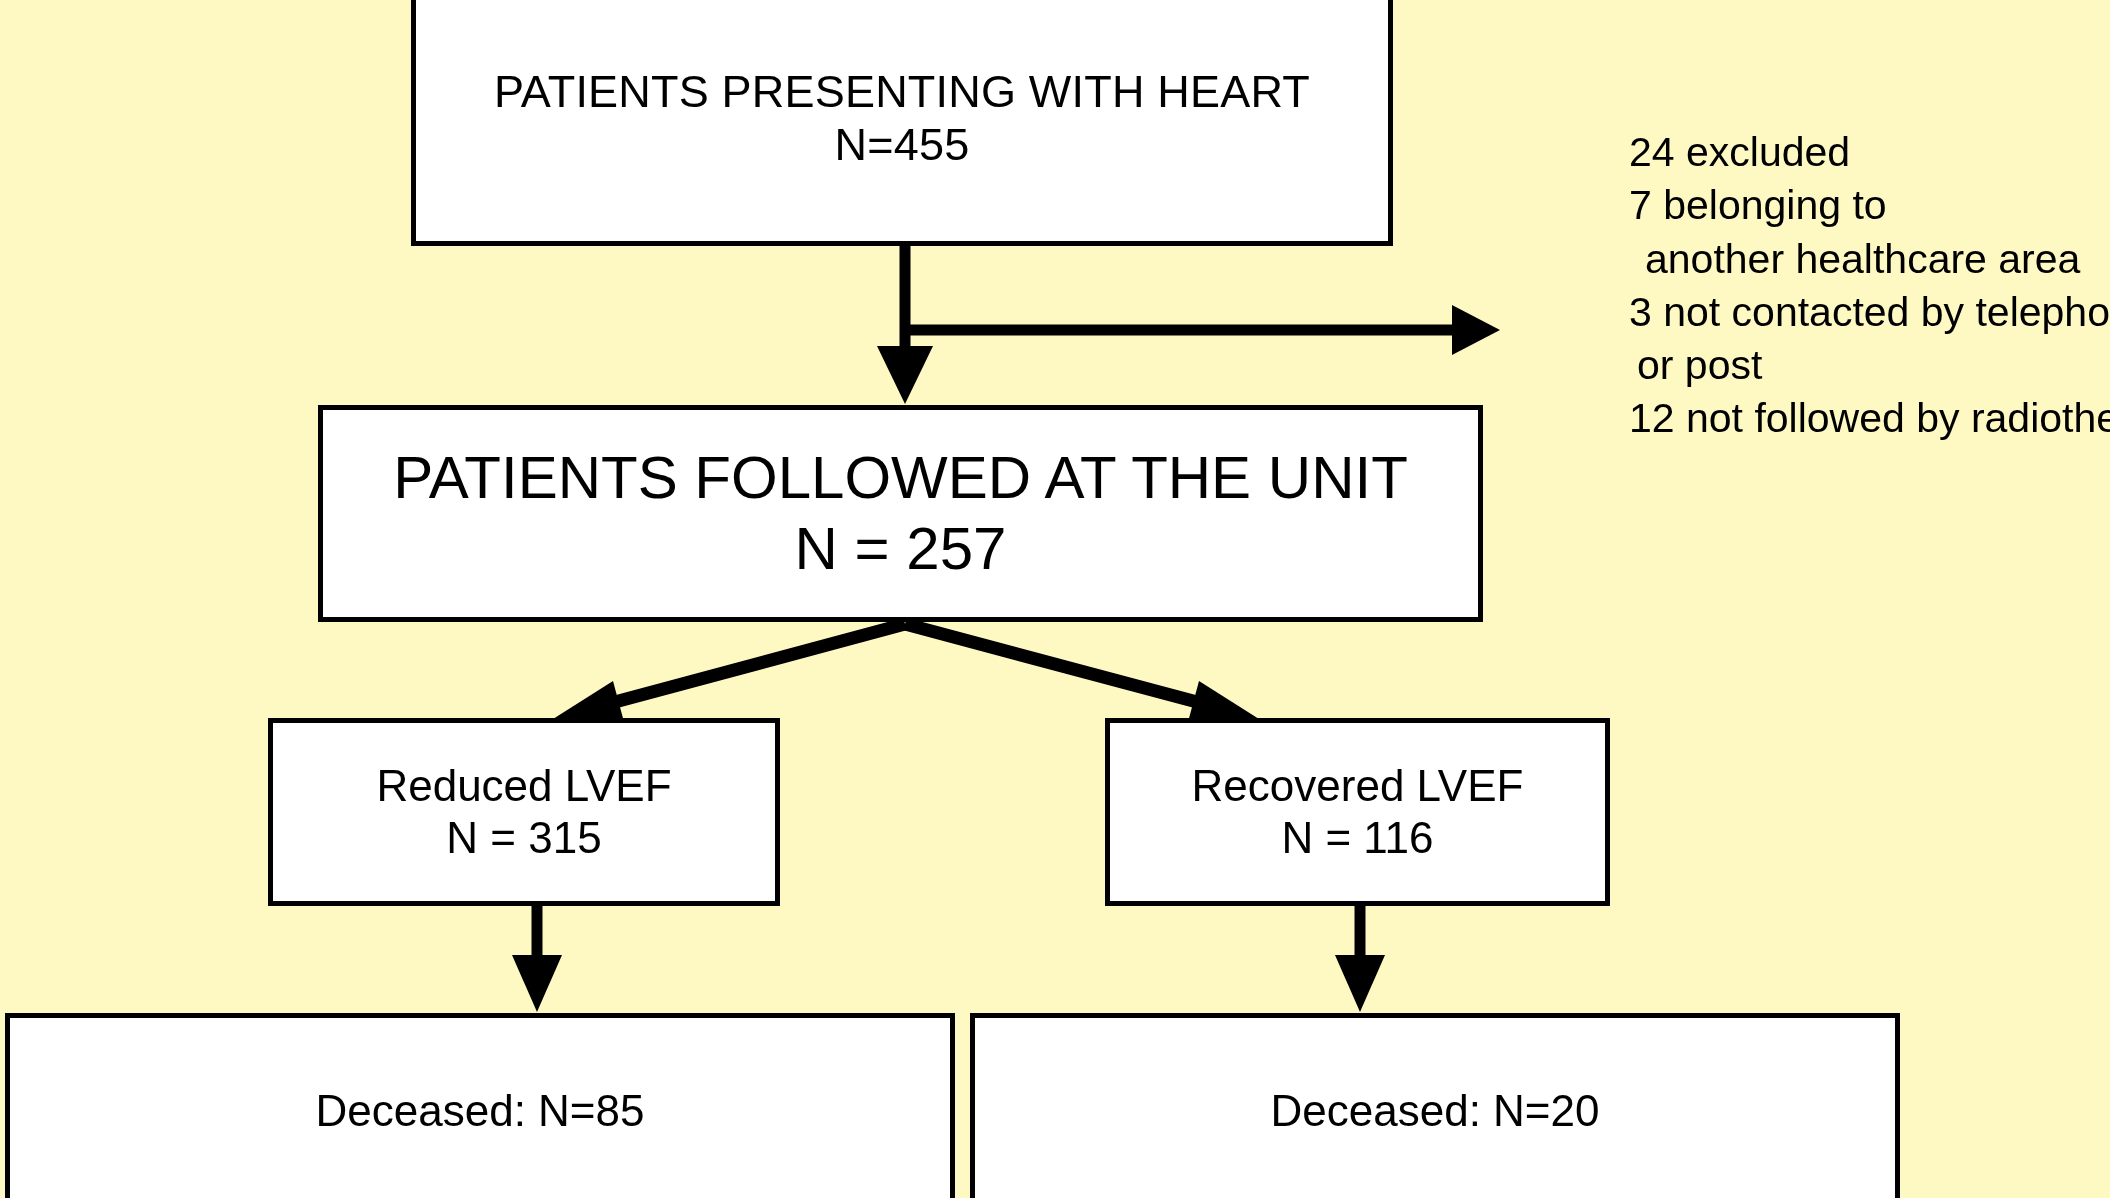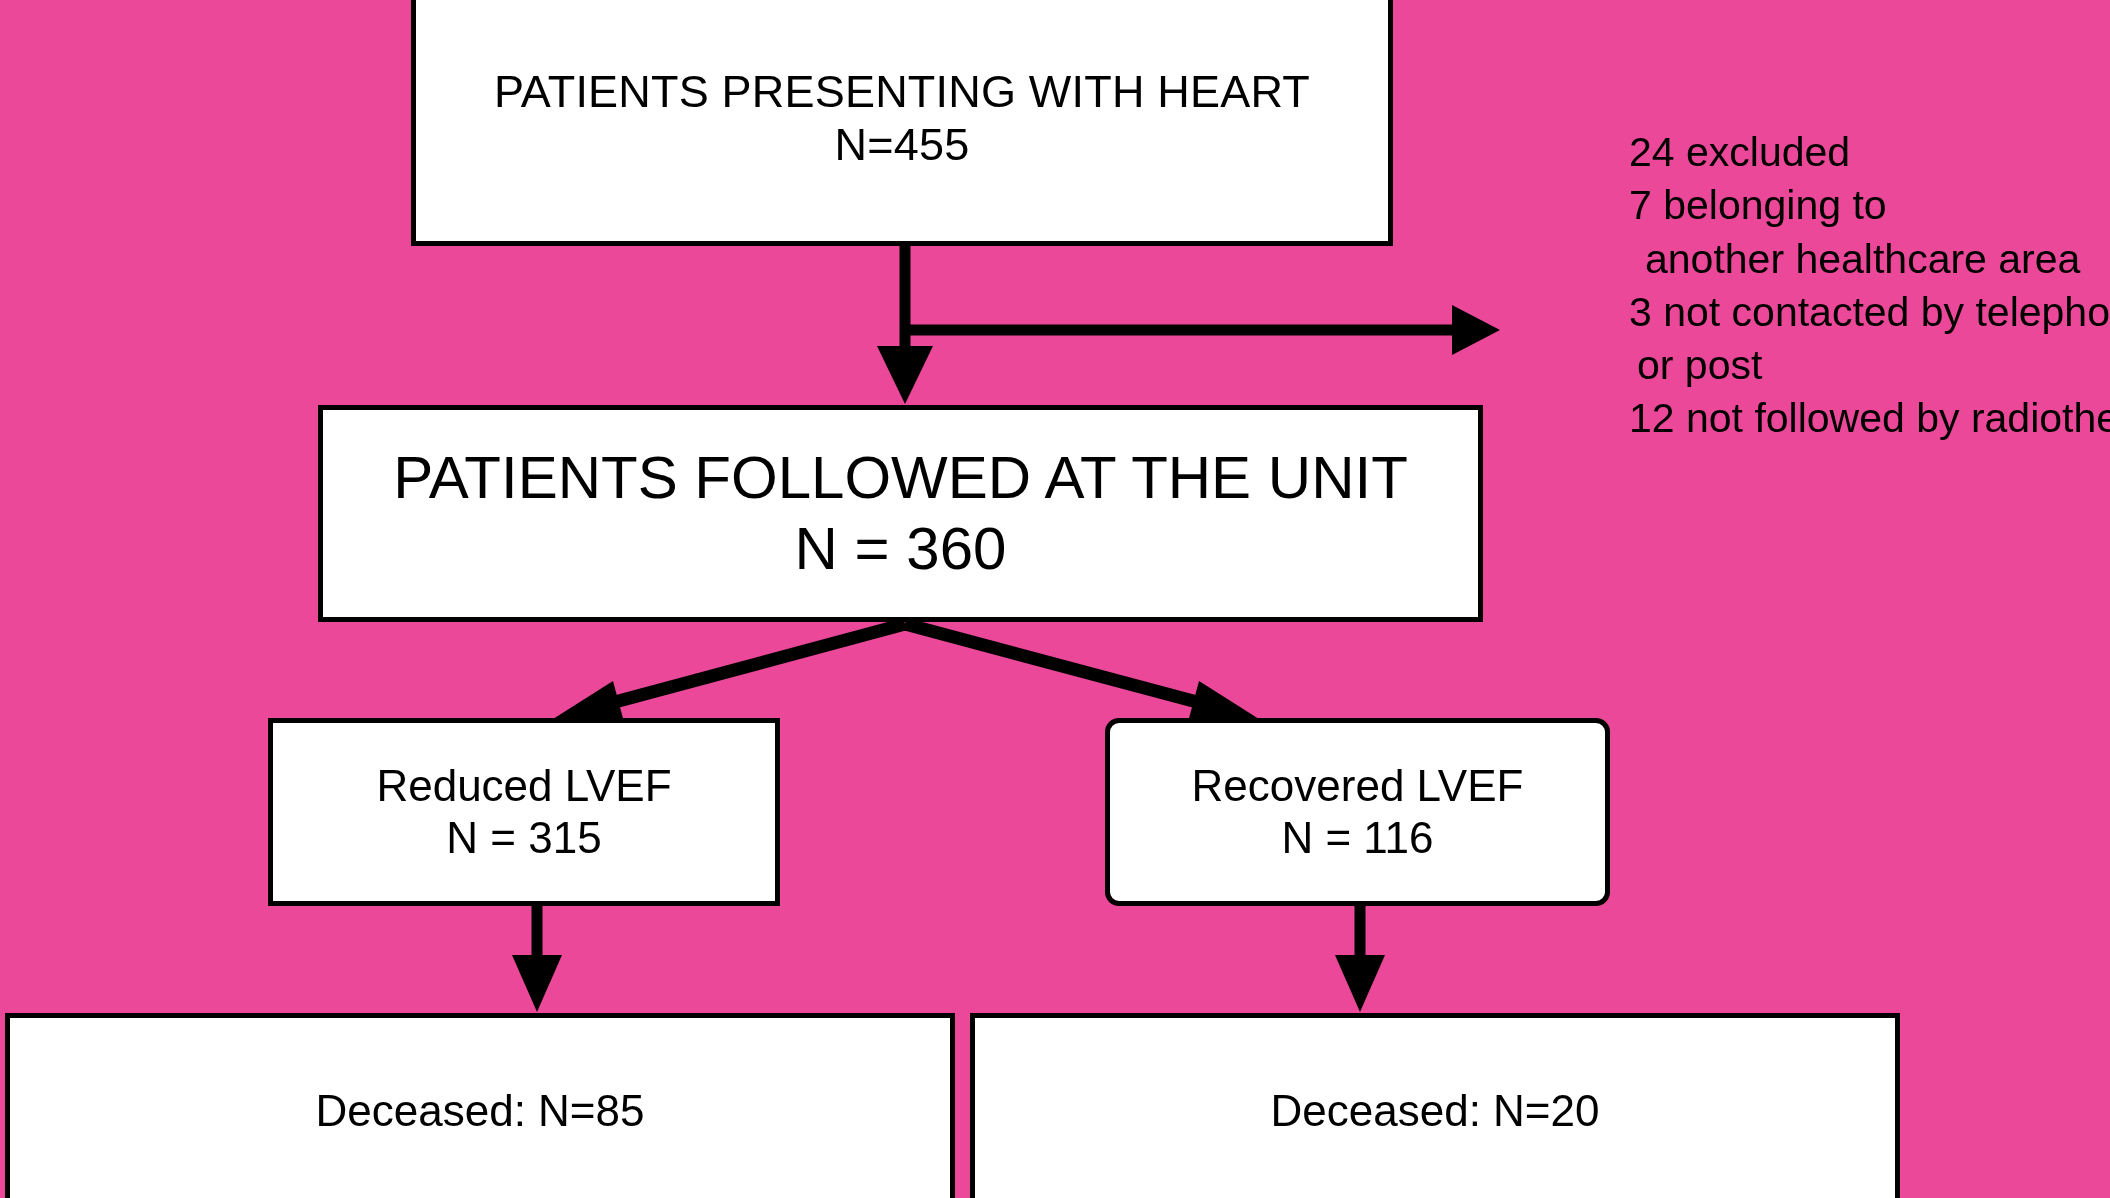--- a/index.html
+++ b/index.html
@@ -5,21 +5,21 @@
 <style>
   html, body {
     margin: 0;
     padding: 0;
     background: #ffffff;
   }
   #canvas {
     position: relative;
     width: 2110px;
     height: 1198px;
-    background: #ec4899;
+    background: #fef9c3;
     overflow: hidden;
     font-family: "Liberation Sans", sans-serif;
     color: #000000;
   }
   .node {
     position: absolute;
     box-sizing: border-box;
     border: 5px solid #000000;
     background: #ffffff;
     display: flex;
@@ -60,21 +60,20 @@
     height: 188px;
     font-size: 44px;
   }
 
   #node-recovered {
     left: 1105px;
     top: 718px;
     width: 505px;
     height: 188px;
     font-size: 44px;
-    border-radius: 14px;
   }
 
   #node-deceased-reduced {
     left: 5px;
     top: 1013px;
     width: 950px;
     height: 195px;
     font-size: 44px;
   }
 
@@ -137,21 +136,21 @@
     <polygon points="1360,1012 1335,955 1385,955" fill="#000000"></polygon>
   </svg>
 
   <div class="node" id="node-cohort">
     <span class="line">PATIENTS PRESENTING WITH HEART</span>
     <span class="line">N=455</span>
   </div>
 
   <div class="node" id="node-followed">
     <span class="line">PATIENTS FOLLOWED AT THE UNIT</span>
-    <span class="line">N = 360</span>
+    <span class="line">N = 257</span>
   </div>
 
   <div class="node" id="node-reduced">
     <span class="line">Reduced LVEF</span>
     <span class="line">N = 315</span>
   </div>
 
   <div class="node" id="node-recovered">
     <span class="line">Recovered LVEF</span>
     <span class="line">N = 116</span>

